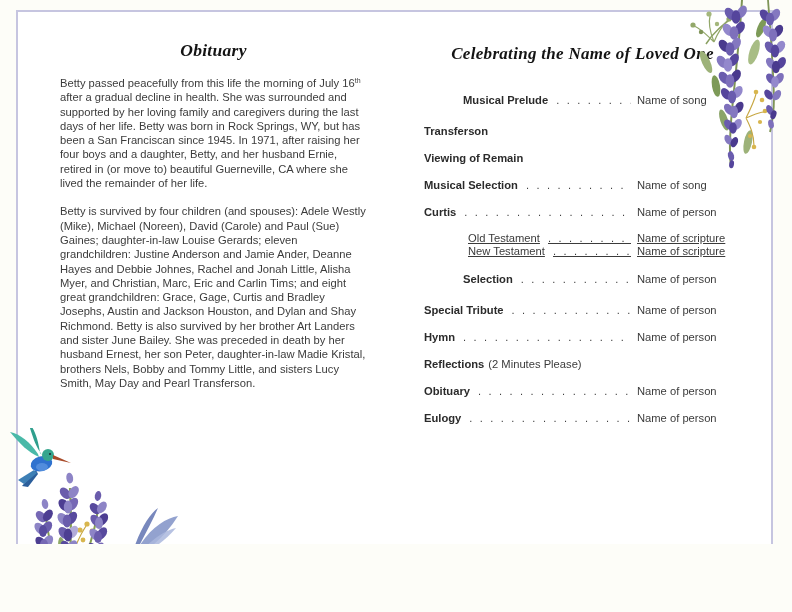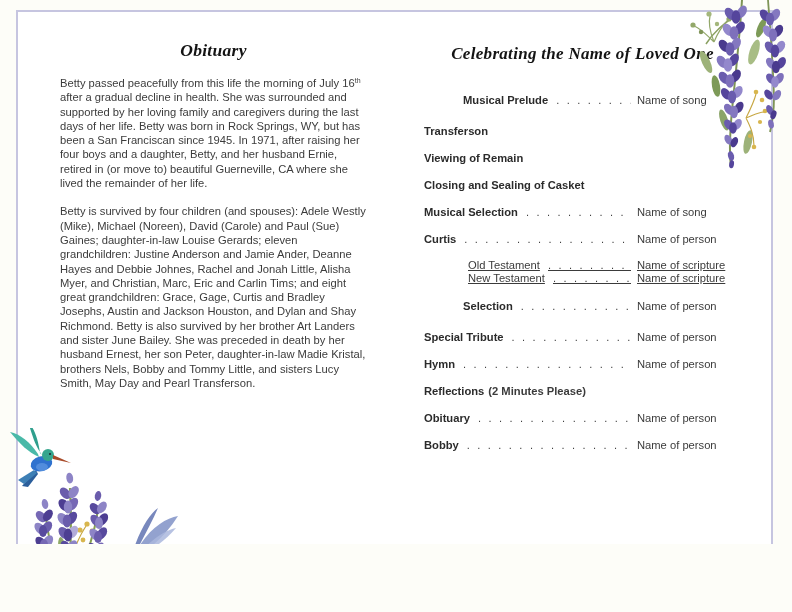--- a/index.html
+++ b/index.html
@@ -26,21 +26,21 @@
   .obituary-text sup { font-size:7px; vertical-align:4px; }
   
   .right-page {
     position:absolute; left:424px; top:44px; width:317px; z-index:2;
   }
   .right-page .page-title { margin-bottom:0; font-size:17px; }
   .service-list { margin-top:29px; }
   .row { display:flex; align-items:baseline; font-size:11.2px; line-height:14px;
          margin-bottom:13px; color:#3b3b3b; }
   .row .label { font-weight:bold; color:#2b2b2b; white-space:nowrap; }
-  .row .note { margin-left:4px; color:#3b3b3b;font-weight:bold; }
+  .row .note { margin-left:4px; color:#3b3b3b; }
   .row .leader { flex:1 1 auto; overflow:hidden; white-space:nowrap;
                  letter-spacing:2.2px; color:#3f3f3f; margin:0 6px 0 8px;
                  font-size:11px; }
   .row .value { flex:0 0 104px; white-space:nowrap; }
   .row.gap-lg { margin-bottom:17px;padding-left:39px; }
   .row.tight  { margin-bottom:1px; }
   .scripture-block { margin-bottom:14px; }
   .sub-row { display:flex; align-items:baseline; font-size:11.2px;
              line-height:12.8px; color:#3b3b3b; padding-left:44px;text-decoration:underline; }
   .sub-row .sublabel { white-space:nowrap; }
@@ -79,23 +79,20 @@
       </div>
 
       <div class="row">
         <span class="label">Transferson</span>
       </div>
 
       <div class="row">
         <span class="label">Viewing of Remain</span>
       </div>
 
-      <div class="row">
-        <span class="label">Closing and Sealing of Casket</span>
-      </div>
 
       <div class="row">
         <span class="label">Musical Selection</span>
         <span class="leader">. . . . . . . . . . . . . . . . . . . . . . . . . . . . . . . . . . . . . . . . . . . . . . . . . . . . . . . . . . . . . . . . . . . . . . </span>
         <span class="value">Name of song</span>
       </div>
 
       <div class="row">
         <span class="label">Curtis</span>
         <span class="leader">. . . . . . . . . . . . . . . . . . . . . . . . . . . . . . . . . . . . . . . . . . . . . . . . . . . . . . . . . . . . . . . . . . . . . . </span>
@@ -138,21 +135,21 @@
         <span class="note">(2 Minutes Please)</span>
       </div>
 
       <div class="row">
         <span class="label">Obituary</span>
         <span class="leader">. . . . . . . . . . . . . . . . . . . . . . . . . . . . . . . . . . . . . . . . . . . . . . . . . . . . . . . . . . . . . . . . . . . . . . </span>
         <span class="value">Name of person</span>
       </div>
 
       <div class="row">
-        <span class="label">Bobby</span>
+        <span class="label">Eulogy</span>
         <span class="leader">. . . . . . . . . . . . . . . . . . . . . . . . . . . . . . . . . . . . . . . . . . . . . . . . . . . . . . . . . . . . . . . . . . . . . . </span>
         <span class="value">Name of person</span>
       </div>
 
     </div>
   </div>
 
   <svg class="deco deco-topright" width="104" height="172" viewBox="0 0 104 172">
     <path d="M58,0 C56,30 52,72 48,110 C46,132 45,152 47,166" fill="none" stroke="#7e9456" stroke-width="2"></path>
     <path d="M84,0 C86,26 89,60 90,98 C90,114 88,124 86,132" fill="none" stroke="#7e9456" stroke-width="1.8"></path>

